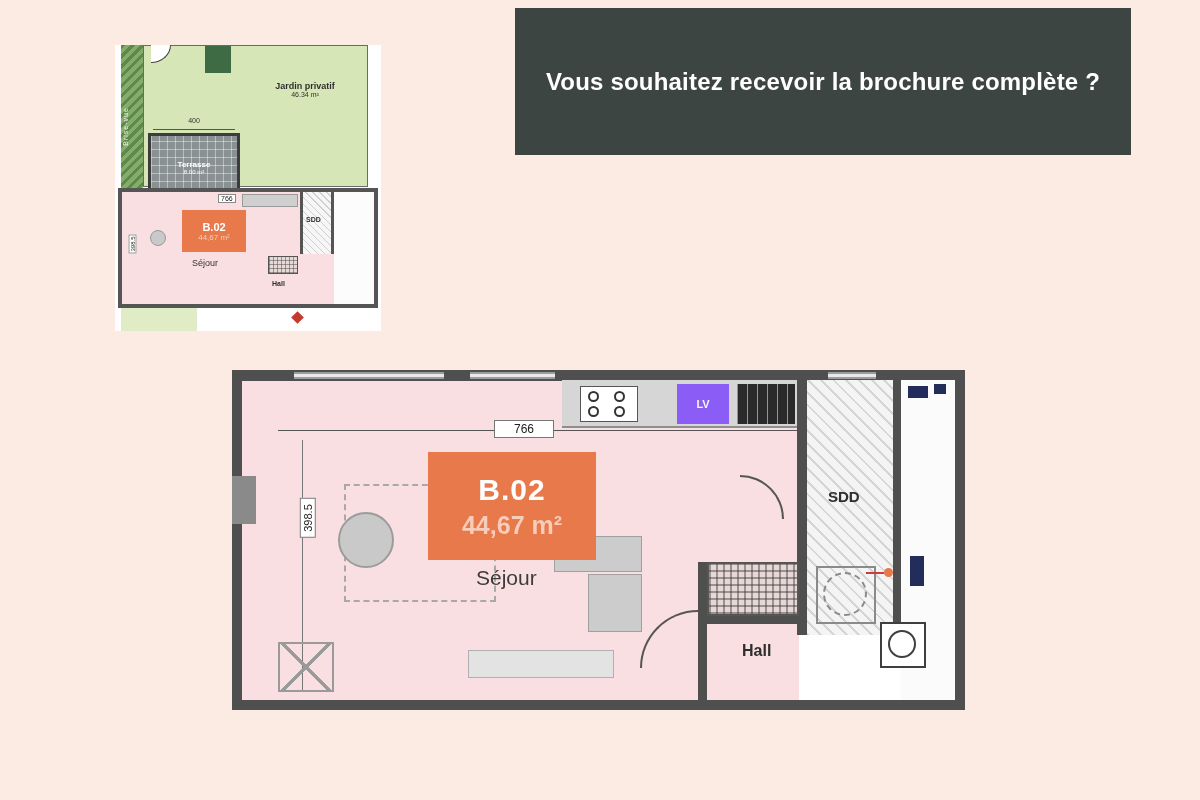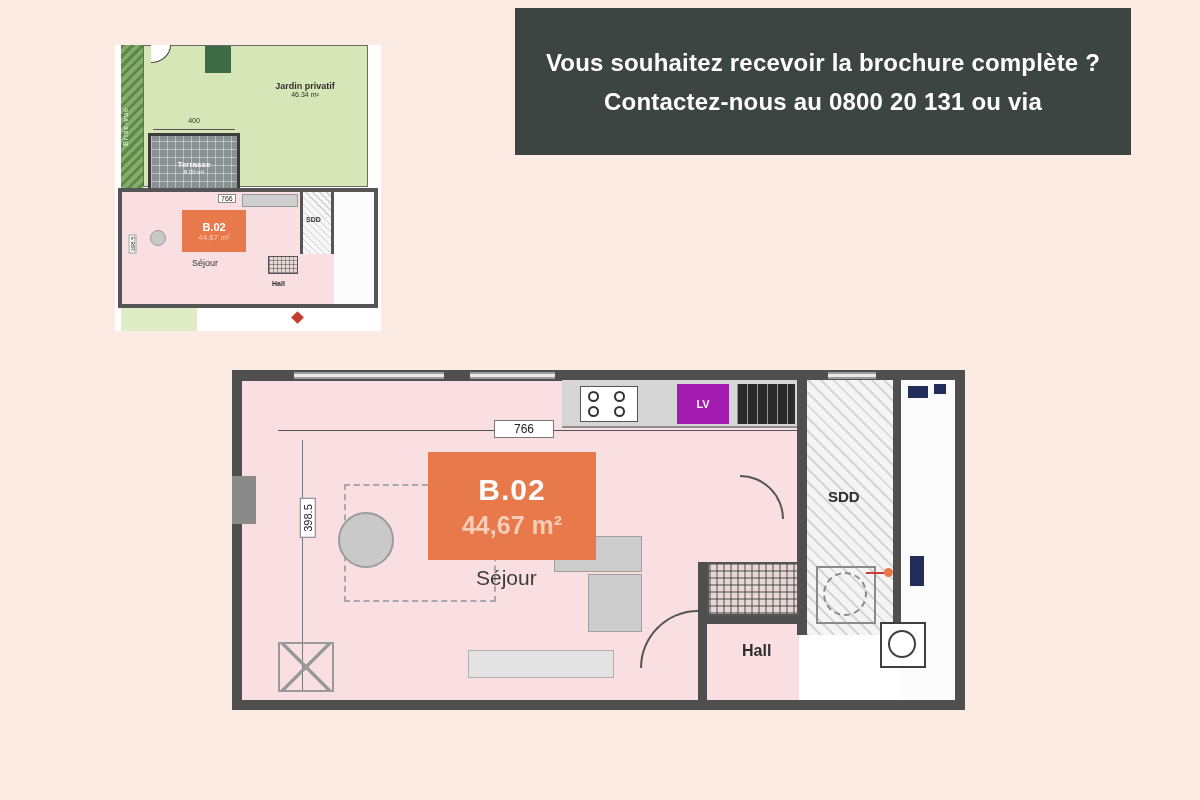--- a/index.html
+++ b/index.html
@@ -81,21 +81,21 @@
   .lp-sejour { left:244px; top:196px; font-size:21px; color:#3c3c3c; font-weight:500; }
   .lp-table { left:106px; top:142px; width:56px; height:56px; background:#c9c9c9; border:2px solid #9c9c9c; border-radius:50%; }
   .lp-dashed { left:112px; top:114px; width:152px; height:118px; border:2px dashed #a8a8a8; }
   .lp-sofa-a { left:322px; top:166px; width:88px; height:36px; background:#ccc; border:1px solid #a0a0a0; }
   .lp-sofa-b { left:356px; top:204px; width:54px; height:58px; background:#ccc; border:1px solid #a0a0a0; }
   .lp-sideboard { left:236px; top:280px; width:146px; height:28px; background:#e3e3e3; border:1px solid #b0b0b0; }
   .lp-kitchen { left:330px; top:10px; width:237px; height:48px; background:#d6d6d6; border-bottom:2px solid #8e8e8e; }
   .lp-stove { left:348px; top:16px; width:58px; height:36px; background:#fff; border:1px solid #555; }
   .lp-burner { position:absolute; width:11px; height:11px; border:2px solid #333; border-radius:50%; }
   .b1 { left:7px; top:4px; } .b2 { left:33px; top:4px; } .b3 { left:7px; top:19px; } .b4 { left:33px; top:19px; }
-  .lp-oven { left:445px; top:14px; width:52px; height:40px; background:#a21caf; color:#f5f5f5;
+  .lp-oven { left:445px; top:14px; width:52px; height:40px; background:#8b5cf6; color:#f5f5f5;
              display:flex; align-items:center; justify-content:center; font-size:11px; font-weight:700; }
   .lp-cab { left:505px; top:14px; width:58px; height:40px; background-color:#2a2a2a;
             background-image:repeating-linear-gradient(90deg,rgba(255,255,255,.5) 0 1px,transparent 1px 10px); }
   .lp-wall-sdd { left:565px; top:10px; width:10px; height:255px; }
   .lp-sdd { left:575px; top:10px; width:86px; height:255px; background-color:#f4f4f4;
             background-image:repeating-linear-gradient(45deg,rgba(120,120,120,.25) 0 2px,transparent 2px 9px); }
   .lp-wall-sdd-r { left:661px; top:10px; width:8px; height:255px; }
   .lp-sdd-label { left:596px; top:118px; font-size:15px; font-weight:600; color:#2e2e2e; }
   .lp-shower { left:584px; top:196px; width:60px; height:58px; border:2px solid #8a8a8a; }
   .lp-shower-circle { position:absolute; left:5px; top:4px; width:44px; height:44px; border:2px dashed #8a8a8a; border-radius:50%; }
@@ -119,21 +119,20 @@
              background:linear-gradient(45deg,transparent 47%,#9a9a9a 48%,#9a9a9a 52%,transparent 53%),
                         linear-gradient(135deg,transparent 47%,#9a9a9a 48%,#9a9a9a 52%,transparent 53%); }
 </style>
 </head>
 <body>
 
 <div class="page">
 
   <div class="abs banner">
     <div class="banner-line">Vous souhaitez recevoir la brochure complète ?</div>
-    <div class="banner-line">Contactez-nous au 0800 20 131 ou via</div>
   </div>
 
   <div class="abs sp">
     <div class="abs sp-hedge"></div>
     <div class="abs sp-brise">Brise-vue</div>
     <div class="abs sp-garden"></div>
     <div class="abs sp-gate"></div>
     <div class="abs sp-bush"></div>
     <div class="abs sp-garden-label">
       <div class="sp-garden-name">Jardin privatif</div>

